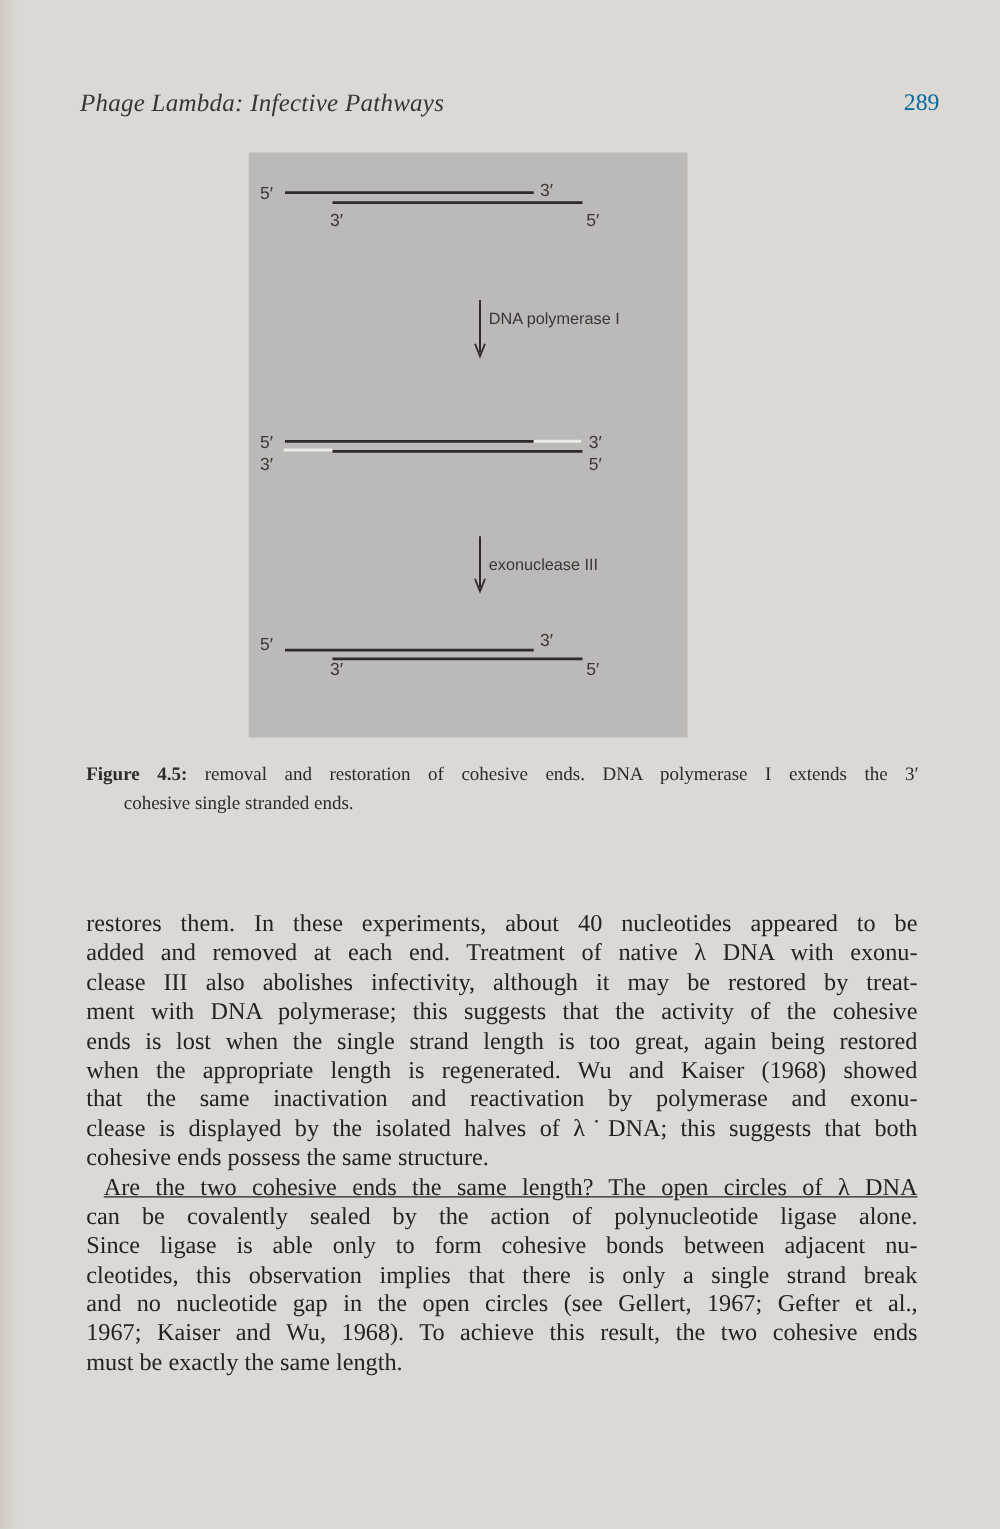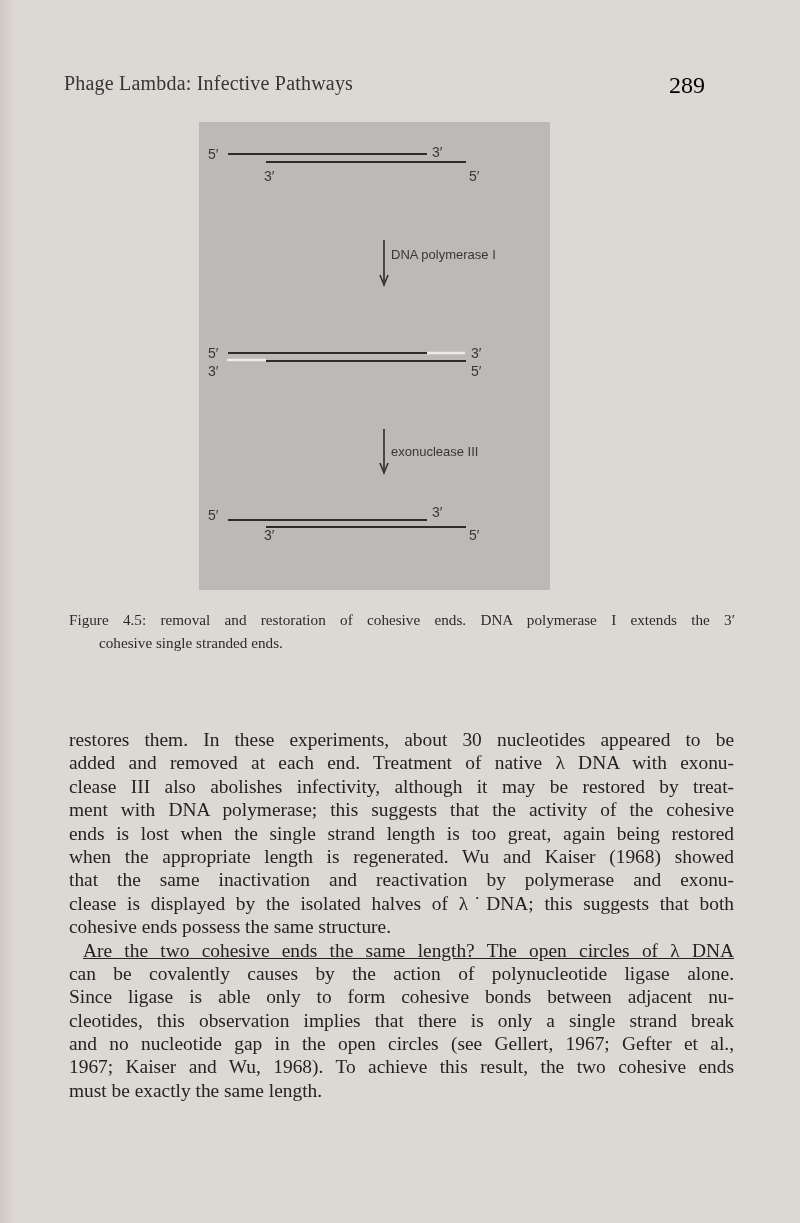--- a/index.html
+++ b/index.html
@@ -18,30 +18,31 @@
     .page-shadow-left {
       position: absolute;
       left: 0; top: 0;
       width: 14px; height: 1223px;
       background: linear-gradient(to right, #cfc9c0, #dcd8d3);
     }
     .running-head {
       position: absolute;
       left: 64px;
       top: 72px;
+      font-style: italic;
       font-size: 20px;
       letter-spacing: 0.2px;
       color: #3a3434;
     }
     .page-number {
       position: absolute;
-      left: 669px;
+      left: 723px;
       top: 72px;
-      font-size: 24px;
-      color: #000000;
+      font-size: 19px;
+      color: #0369a1;
     }
     .figure-box {
       position: absolute;
       left: 199px;
       top: 122px;
       width: 351px;
       height: 468px;
       background: #bcbab8;
     }
     .figure-box svg {
@@ -63,21 +64,21 @@
       position: absolute;
       left: 69px;
       top: 608px;
       width: 666px;
       font-size: 15.2px;
       line-height: 23.2px;
       color: #2e2a2a;
       text-align: justify;
     }
     .caption .cap-label {
-      font-weight: normal;
+      font-weight: bold;
     }
     .caption .cap-line {
       display: block;
       text-align: justify;
       text-align-last: justify;
       white-space: nowrap;
     }
     .caption .cap-line.last {
       text-align-last: left;
       margin-left: 30px;
@@ -159,29 +160,29 @@
     </g>
   </svg>
 </div>
 
 <div class="caption">
   <span class="cap-line"><span class="cap-label">Figure 4.5:</span> <span>removal and restoration of cohesive ends. DNA polymerase I extends the 3′</span></span>
   <span class="cap-line last">cohesive single stranded ends.</span>
 </div>
 
 <div class="body-text">
-  <span class="line">restores them. In these experiments, about 30 nucleotides appeared to be</span>
+  <span class="line">restores them. In these experiments, about 40 nucleotides appeared to be</span>
   <span class="line">added and removed at each end. Treatment of native λ DNA with exonu-</span>
   <span class="line">clease III also abolishes infectivity, although it may be restored by treat-</span>
   <span class="line">ment with DNA polymerase; this suggests that the activity of the cohesive</span>
   <span class="line">ends is lost when the single strand length is too great, again being restored</span>
   <span class="line">when the appropriate length is regenerated. Wu and Kaiser (1968) showed</span>
   <span class="line">that the same inactivation and reactivation by polymerase and exonu-</span>
   <span class="line">clease is displayed by the isolated halves of λ˙DNA; this suggests that both</span>
   <span class="line last">cohesive ends possess the same structure.</span>
   <span class="line indent">Are the two cohesive ends the same length? The open circles of λ DNA</span>
-  <span class="line">can be covalently causes by the action of polynucleotide ligase alone.</span>
+  <span class="line">can be covalently sealed by the action of polynucleotide ligase alone.</span>
   <span class="line">Since ligase is able only to form cohesive bonds between adjacent nu-</span>
   <span class="line">cleotides, this observation implies that there is only a single strand break</span>
   <span class="line">and no nucleotide gap in the open circles (see Gellert, 1967; Gefter et al.,</span>
   <span class="line">1967; Kaiser and Wu, 1968). To achieve this result, the two cohesive ends</span>
   <span class="line last">must be exactly the same length.</span>
 </div>
 
 </body></html>

